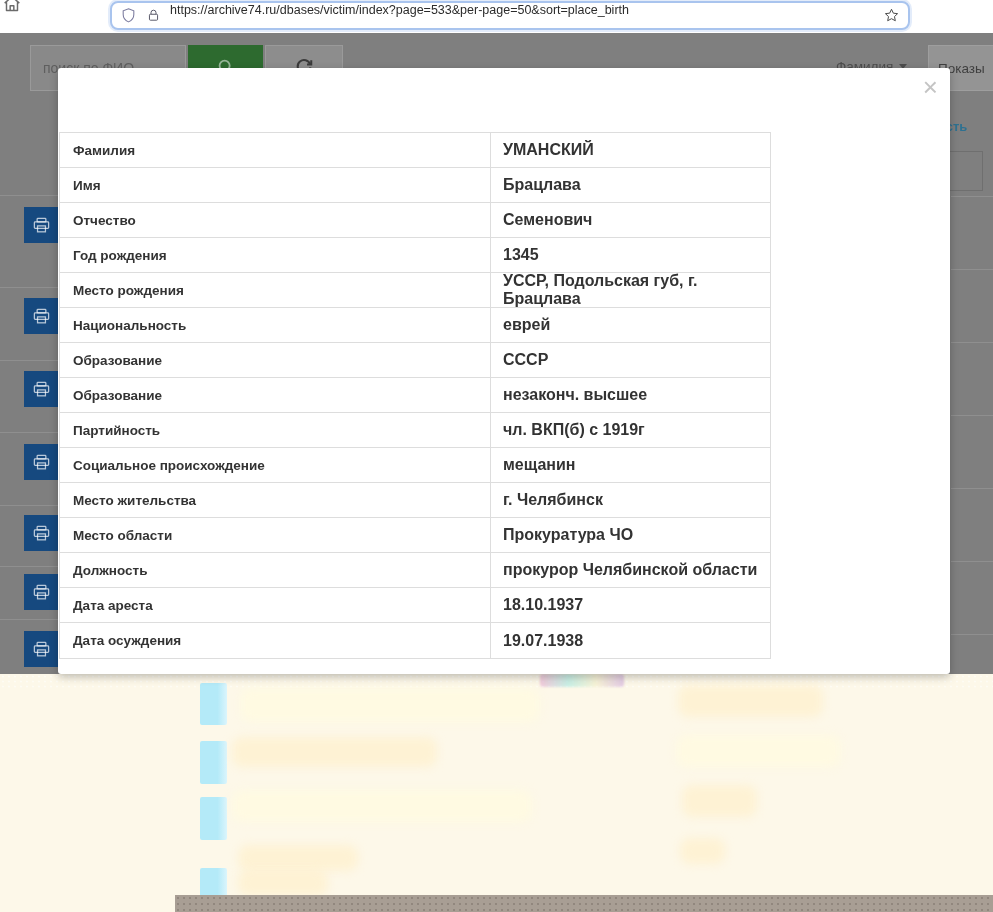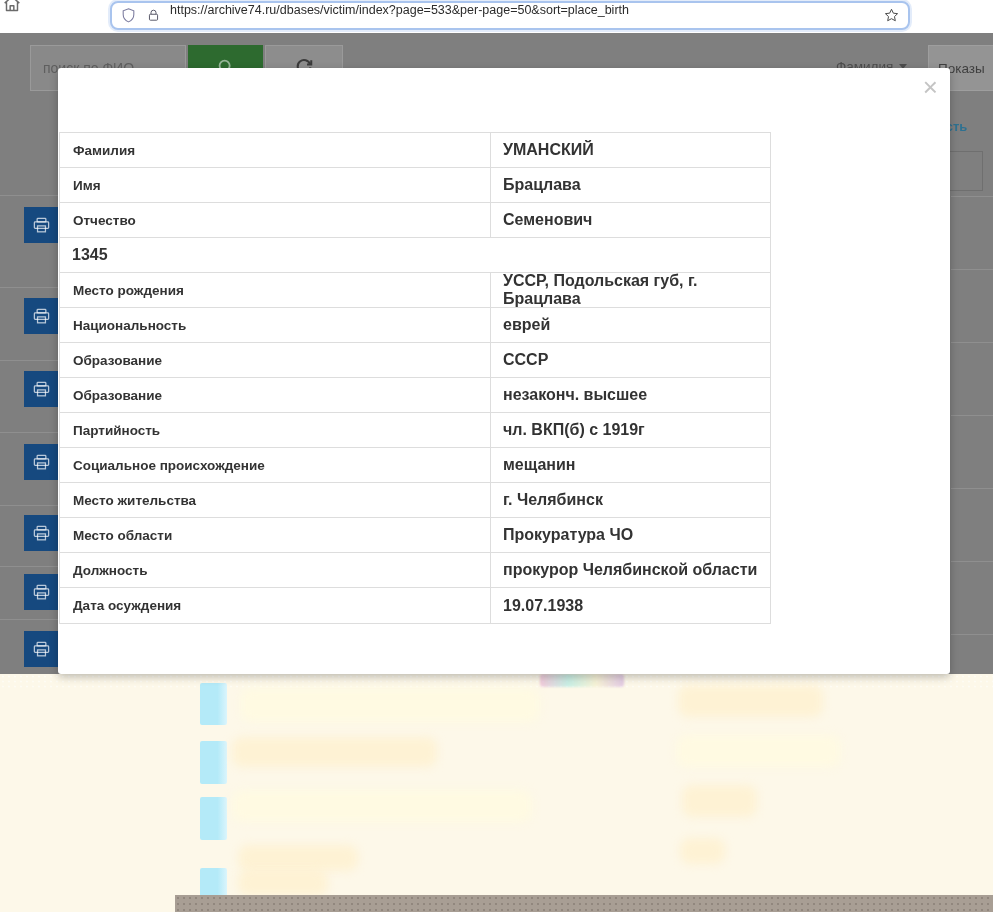--- a/index.html
+++ b/index.html
@@ -225,20 +225,21 @@
     <div class="mcell-label">Имя</div>
     <div class="mcell-value">Брацлава</div>
   </div>
 
   <div class="mrow">
     <div class="mcell-label">Отчество</div>
     <div class="mcell-value">Семенович</div>
   </div>
 
   <div class="mrow">
+    <div class="mcell-label">Год рождения</div>
     <div class="mcell-value">1345</div>
   </div>
 
   <div class="mrow">
     <div class="mcell-label">Место рождения</div>
     <div class="mcell-value">УССР, Подольская губ, г. Брацлава</div>
   </div>
 
   <div class="mrow">
     <div class="mcell-label">Национальность</div>
@@ -273,20 +274,24 @@
   <div class="mrow">
     <div class="mcell-label">Место области</div>
     <div class="mcell-value">Прокуратура ЧО</div>
   </div>
 
   <div class="mrow">
     <div class="mcell-label">Должность</div>
     <div class="mcell-value">прокурор Челябинской области</div>
   </div>
 
+  <div class="mrow">
+    <div class="mcell-label">Дата ареста</div>
+    <div class="mcell-value">18.10.1937</div>
+  </div>
 
   <div class="mrow">
     <div class="mcell-label">Дата осуждения</div>
     <div class="mcell-value">19.07.1938</div>
   </div>
 </div>
   </div>
 
   <div class="glitch">
     <div class="glitch-noise"></div>

